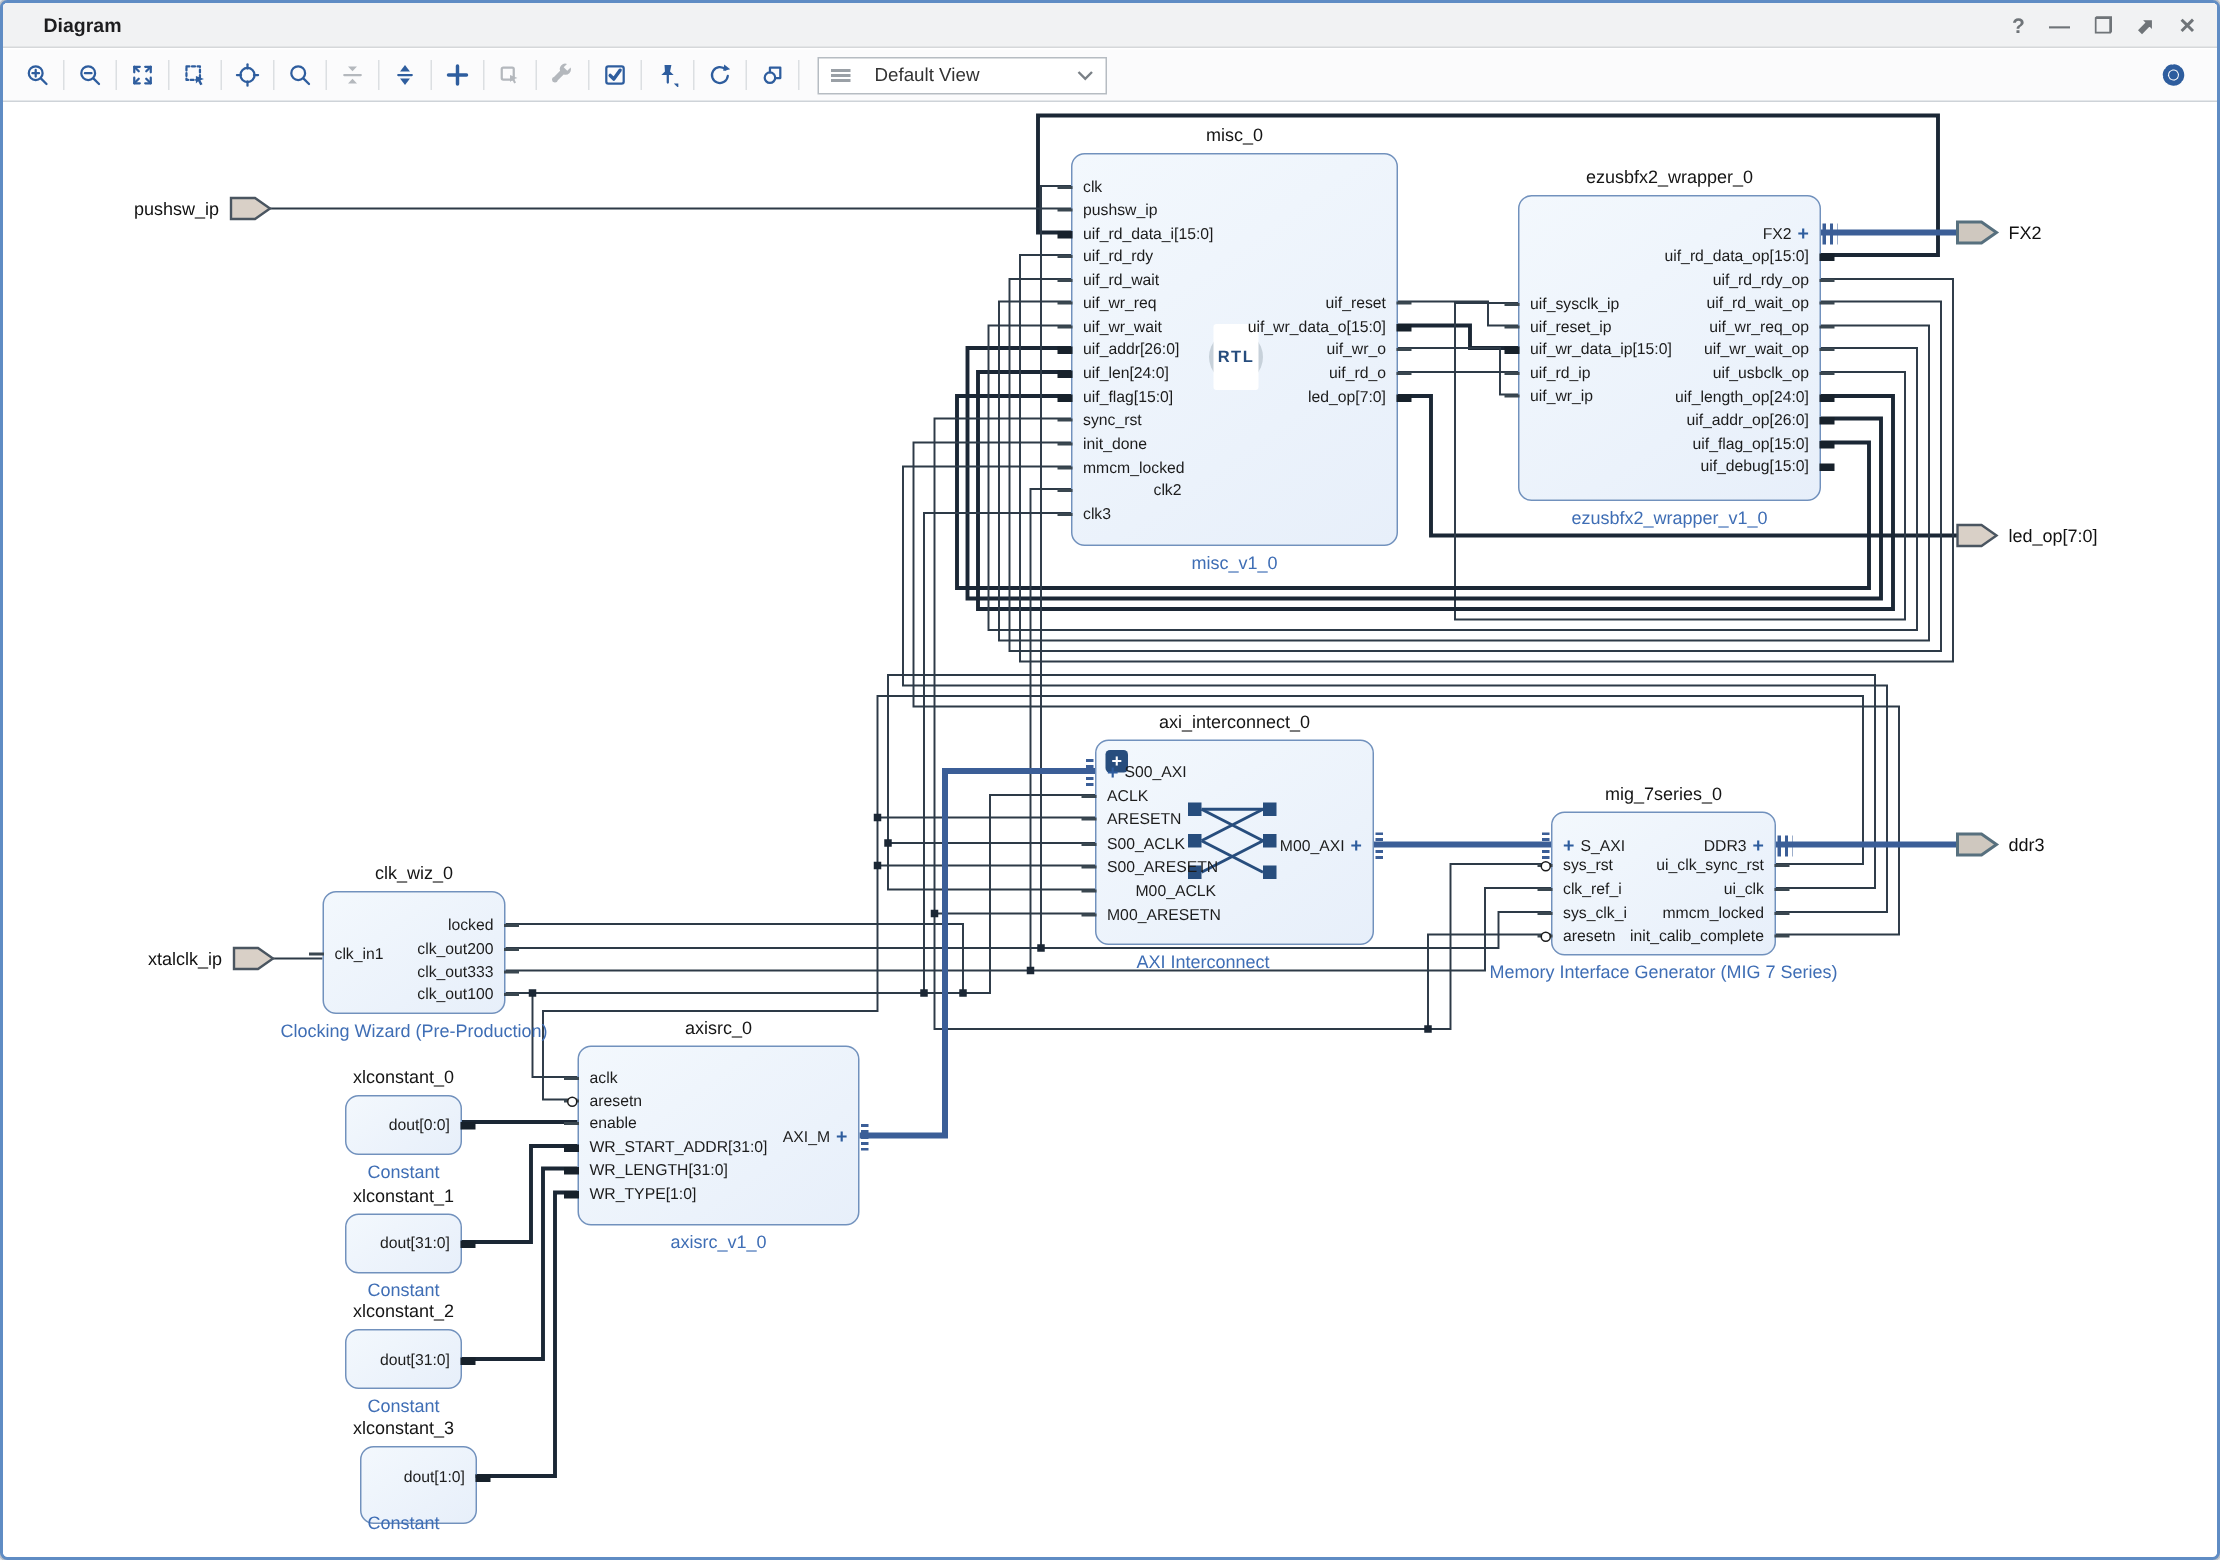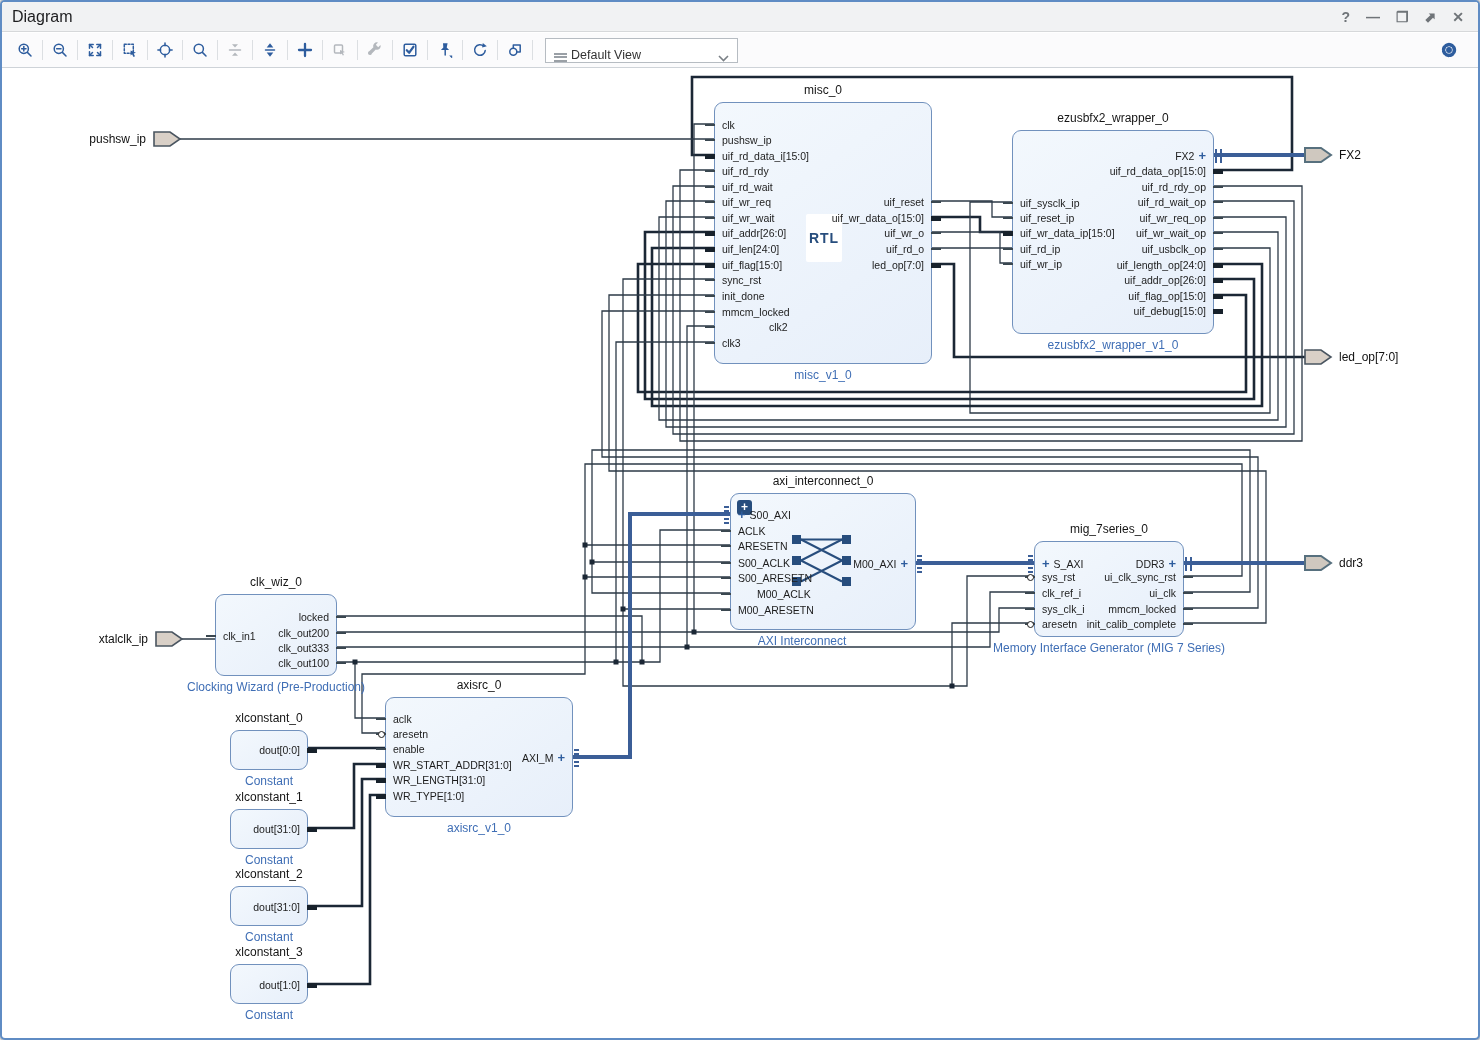--- a/index.html
+++ b/index.html
@@ -1,33 +1,33 @@
 <!DOCTYPE html>
 <html><head>
 <meta charset="utf-8">
 <style>
   html,body{margin:0;padding:0;background:#dfe3e8;font-family:"Liberation Sans",sans-serif;}
   .app{position:relative;width:1476px;height:1036px;border:2px solid #5f8cc4;border-radius:5px;
        background:#ffffff;overflow:hidden;box-shadow:0 0 0 1px #b9bfc6;}
   
   .titlebar{position:absolute;left:0;top:0;width:100%;height:30px;background:#f1f2f3;
             border-bottom:1px solid #d6d8da;display:flex;align-items:center;z-index:10;box-sizing:border-box;}
-  .titlebar .title{font-size:16px;font-weight:normal;color:#1d1d1f;margin-left:10px;}
+  .titlebar .title{font-size:13px;font-weight:bold;color:#1d1d1f;margin-left:27px;}
   .winbtns{margin-left:auto;margin-right:14px;display:flex;gap:16px;}
   .winbtns span{color:#6f7478;font-size:14px;line-height:14px;cursor:default;font-weight:bold;}
   .toolbar{position:absolute;left:0;top:31px;width:100%;height:35px;background:#fbfbfc;
            border-bottom:1px solid #ced3d8;display:flex;align-items:center;z-index:10;box-sizing:border-box;padding-left:10px;}
   .tbtn{width:26px;height:26px;display:flex;align-items:center;justify-content:center;border-radius:3px;}
   .tbtn svg{stroke:#2e5d9e;fill:none;stroke-width:1.5;stroke-linecap:round;stroke-linejoin:round;}
   .tbtn svg .f{fill:#2e5d9e;stroke:none;}
   .tbtn svg .th{stroke-width:2.3;}
   .tbtn.dis svg{stroke:#b4b8bd;}
   .tbtn.dis svg .f{fill:#b4b8bd;}
   .tsep{width:1px;height:20px;background:#dcdfe2;margin:0 4px;}
-  .vsel{display:flex;align-items:flex-end;gap:4px;height:25px;width:193px;background:#fff;
+  .vsel{display:flex;align-items:center;gap:16px;height:25px;width:193px;background:#fff;
         border:1px solid #b6bcc2;margin-left:8px;padding:0 8px;box-sizing:border-box;}
   .vsel .bars{width:13px;height:9px;background:repeating-linear-gradient(to bottom,#9aa0a6 0 2px,transparent 2px 3.5px);}
   .vsel .lbl{font-size:12.5px;color:#333;flex:1;}
   .gearwrap{margin-left:auto;margin-right:16px;}
   
   .canvas{position:absolute;left:0;top:0;width:1476px;height:1034px;background:#fff;}
   svg.wires{position:absolute;left:0;top:0;}
   .w-t{stroke:#2d3a47;stroke-width:1.3;fill:none;}
   .w-b{stroke:#1b2735;stroke-width:2.6;fill:none;}
   .w-i{stroke:#3b5e97;stroke-width:4;fill:none;}
@@ -43,21 +43,21 @@
   .pin .plus{color:#2e5d9e;font-weight:bold;font-size:13px;line-height:12px;}
   .stub{position:absolute;background:#3a4750;}
   .stub.b{background:#17212b;}
   .hatch{position:absolute;}
   .hatch-dots{width:5px;height:18px;background:repeating-linear-gradient(to bottom,#3b5e97 0 2px,transparent 2px 4px);}
   .hatch-bars{width:10px;height:14px;background:repeating-linear-gradient(to right,#3b5e97 0 2.4px,transparent 2.4px 4.8px);}
   .bubble{position:absolute;width:7px;height:7px;border:1.6px solid #1c1c1c;border-radius:50%;background:#fff;box-sizing:border-box;}
   .xp{position:absolute;left:6px;top:6px;width:15px;height:15px;background:#274d7d;border-radius:3px;color:#fff;
       font-size:12px;font-weight:bold;display:flex;align-items:center;justify-content:center;line-height:13px;}
   .rtl{position:absolute;width:36px;height:36px;border-radius:50%;background:#c7d1da;display:flex;align-items:center;justify-content:center;}
-  .rtl i{font-style:normal;background:#fff;border-radius:2px;padding:16px 3px;font-size:14px;font-weight:bold;
+  .rtl i{font-style:normal;background:#fff;border-radius:2px;padding:16px 3px;font-size:11px;font-weight:bold;
          color:#274d7d;letter-spacing:1px;}
   .xbar{position:absolute;}
   
   .portlabel{position:absolute;font-size:12px;color:#111;white-space:nowrap;height:14px;line-height:14px;}
 </style>
 </head>
 <body>
 
 <div class="app">
 
@@ -458,21 +458,21 @@
       <div class="btitle" style="left: 267px; top: 788px;">xlconstant_1</div>
       <div class="bsub" style="left: 267px; top: 851px;">Constant</div>
       <div class="block" style="left: 228px; top: 884px; width: 78px; height: 40px;">
         <div class="pin pr" style="top: 13px;">
           <span>dout[31:0]</span>
         </div>
         <div class="stub b" style="top: 17.5px; width: 10px; height: 5px; right: -10px;"></div>
       </div>
       <div class="btitle" style="left: 267px; top: 865px;">xlconstant_2</div>
       <div class="bsub" style="left: 267px; top: 928px;">Constant</div>
-      <div class="block" style="left: 228px; top: 962px; width: 78px; height: 40px;">
+      <div class="block" style="left: 238px; top: 962px; width: 78px; height: 52px;">
         <div class="pin pr" style="top: 13px;">
           <span>dout[1:0]</span>
         </div>
         <div class="stub b" style="top: 17.5px; width: 10px; height: 5px; right: -10px;"></div>
       </div>
       <div class="btitle" style="left: 267px; top: 943px;">xlconstant_3</div>
       <div class="bsub" style="left: 267px; top: 1006px;">Constant</div>
     </div>
 
   <div class="titlebar">

